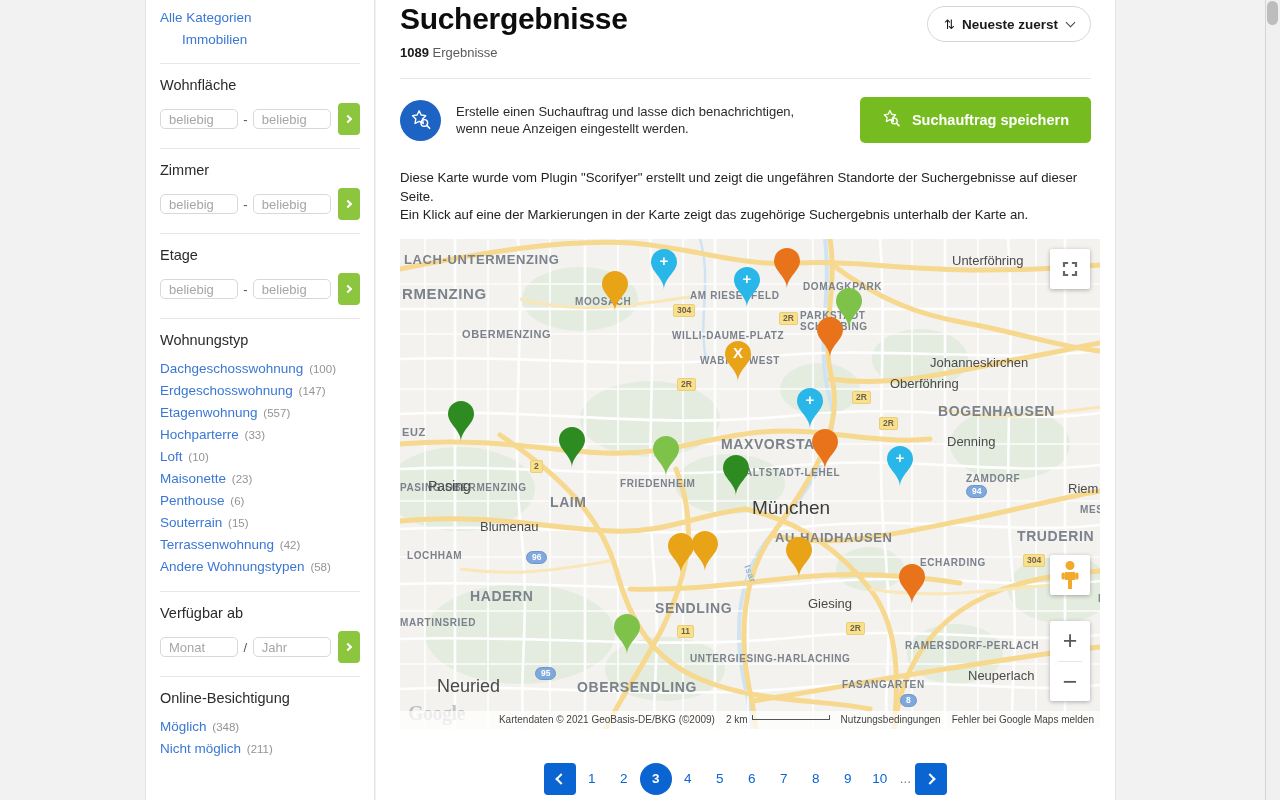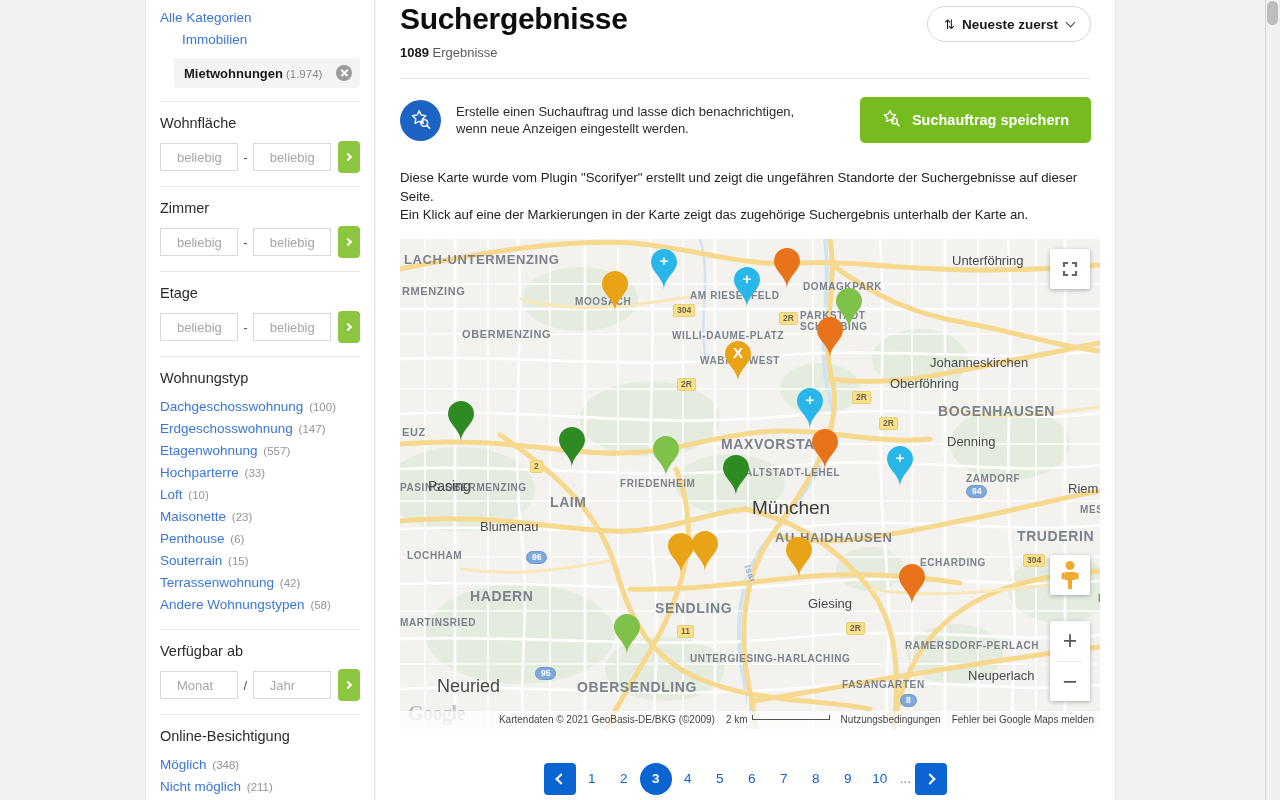--- a/index.html
+++ b/index.html
@@ -44,22 +44,22 @@
     width: 9px; height: 1.7px; background: #fff;
   }
   .chip-close::before { transform: rotate(45deg); }
   .chip-close::after  { transform: rotate(-45deg); }
 
   .hr { border-top: 1px solid #e6e6e6; margin: 13px 0 0 0; }
   .sec-title { font-size: 14.5px; color: #2b2b2b; margin: 13px 0 10px 0; }
 
   .range-row { display: flex; align-items: center; gap: 0; }
   .range-row input {
-    width: 78px; height: 28px; border: 1px solid #d8d8d8; border-radius: 0;
-    font-size: 13px; color: #333; padding: 0 16px; outline: none;
+    width: 78px; height: 20px; border: 1px solid #d8d8d8; border-radius: 5px;
+    font-size: 13px; color: #333; padding: 0 8px; outline: none;
     font-family: "Liberation Sans", sans-serif; background: #fff;
   }
   .range-row input::placeholder { color: #a6a6a6; }
   .range-sep { width: 16px; text-align: center; color: #555; font-size: 13px; }
   .go-btn {
     margin-left: 7px; width: 23px; height: 32px; border-radius: 4px;
     background: #8cc63e; border: none; cursor: pointer;
     display: flex; align-items: center; justify-content: center;
   }
   .go-btn .chev {
@@ -196,26 +196,20 @@
 </head>
 <body>
 
 <div id="page">
 
   <aside class="sidebar">
 
     <div class="crumb">Alle Kategorien</div>
     <div class="crumb lvl2">Immobilien</div>
 
-    <div class="cat-chip">
-      <div>
-        <span class="nm">Mietwohnungen</span><span class="ct">(1.974)</span>
-      </div>
-      <div class="chip-close"></div>
-    </div>
 
     <div class="hr"></div>
 
     <div class="sec-title">Wohnfläche</div>
     <div class="range-row">
       <input type="text" placeholder="beliebig" style="">
       <span class="range-sep">-</span>
       <input type="text" placeholder="beliebig" style="">
       <button class="go-btn">
           <span class="chev"></span>
@@ -417,21 +411,21 @@
           </g>
           <g stroke="#f9e7b8" stroke-width="3" fill="none">
             <path d="M120 60 C180 76, 230 66, 290 58"></path>
             <path d="M60 330 C120 338, 160 330, 210 322"></path>
             <path d="M540 170 C590 182, 640 176, 700 168"></path>
             <path d="M470 350 C530 360, 590 352, 650 346"></path>
           </g>
         </svg>
 
         <div class="maplabel" style="left:4px;  top:13px;  font-size:13px;">LACH-UNTERMENZING</div>
-        <div class="maplabel" style="left:2px;  top:46px;  font-size:11px;">RMENZING</div>
+        <div class="maplabel" style="left:2px;  top:46px;  font-size:15px;">RMENZING</div>
         <div class="maplabel" style="left:175px;top:57px;  font-size:10px;">MOOSACH</div>
         <div class="maplabel" style="left:62px; top:89px;  font-size:11px;">OBERMENZING</div>
         <div class="maplabel" style="left:290px;top:51px;  font-size:10px;">AM RIESENFELD</div>
         <div class="maplabel" style="left:272px;top:91px;  font-size:10px;">WILLI-DAUME-PLATZ</div>
         <div class="maplabel" style="left:403px;top:42px;  font-size:10px;">DOMAGKPARK</div>
         <div class="maplabel town" style="left:552px;top:14px; font-size:13px;">Unterföhring</div>
         <div class="maplabel" style="left:400px;top:71px;  font-size:10px;">PARKSTADT</div>
         <div class="maplabel" style="left:400px;top:82px;  font-size:10px;">SCHWABING</div>
         <div class="maplabel" style="left:300px;top:116px; font-size:10px;">WABING-WEST</div>
         <div class="maplabel town" style="left:530px;top:116px;font-size:13px;">Johanneskirchen</div>

